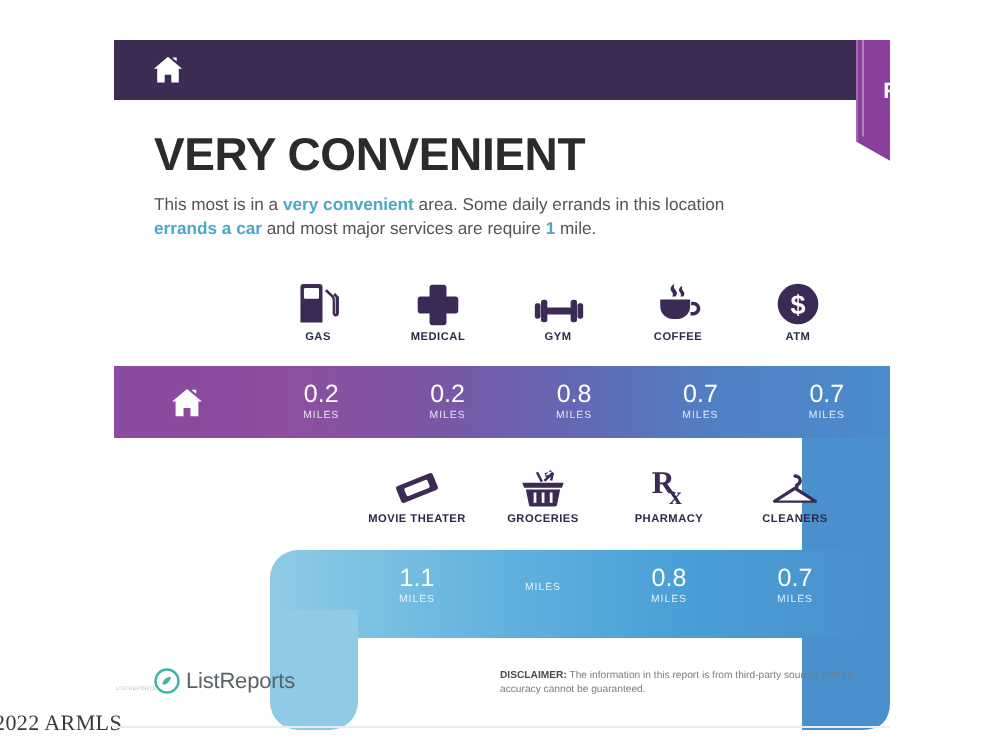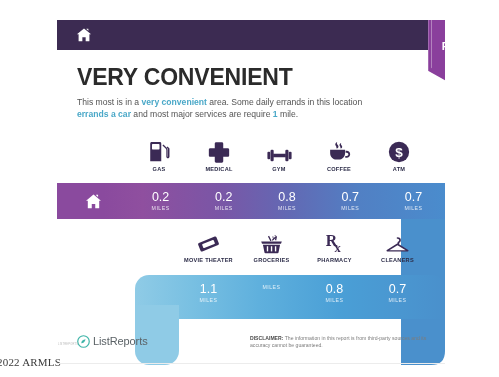--- a/index.html
+++ b/index.html
@@ -208,20 +208,21 @@
     background: #ffffff;
     border-radius: 14px 0 0 0;
   }
   #bar-two-vals {
     position: absolute;
     left: 120px;
     top: 263px;
     width: 252px;
     display: flex;
     z-index: 3;
+    align-items: center;
   }
   #blue-right-cap {
     position: absolute;
     left: 344px;
     top: 163px;
     width: 44px;
     height: 182px;
     z-index: 0;
   }
 

